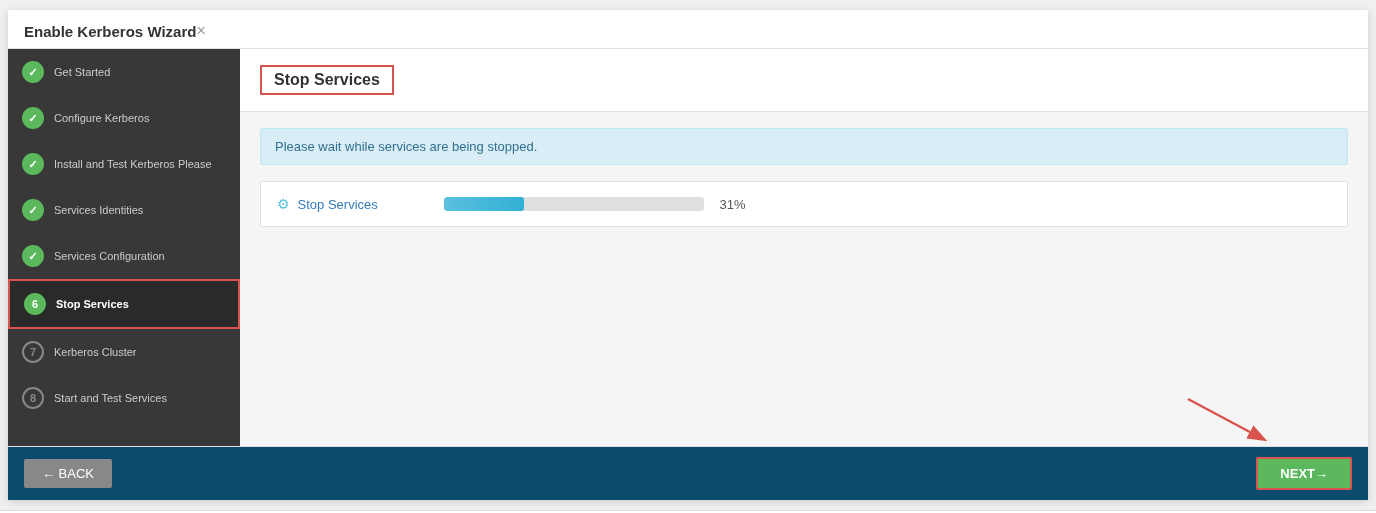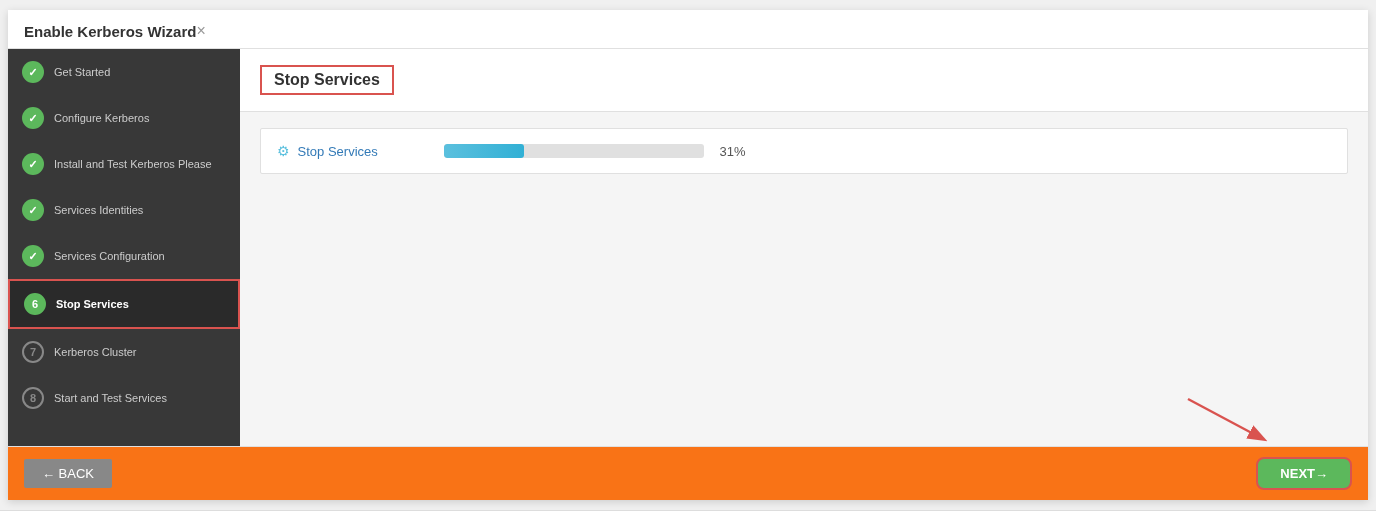--- a/index.html
+++ b/index.html
@@ -169,40 +169,40 @@
       color: #555;
       font-size: 13px;
       min-width: 36px;
     }
     
     .wizard-footer {
       display: flex;
       justify-content: space-between;
       align-items: center;
       padding: 10px 16px;
-      background: #f97316;
+      background: #0c4a6e;
       border-top: 1px solid #e0e0e0;
     }
     .btn-back {
       background: #888;
       color: #fff;
       border: none;
       padding: 7px 18px;
       font-size: 13px;
       cursor: pointer;
       border-radius: 2px;
     }
     .btn-next {
       background: #5cb85c;
       color: #fff;
       border: 2px solid #d9534f;
       padding: 7px 22px;
       font-size: 13px;
       cursor: pointer;
-      border-radius: 8px;
+      border-radius: 2px;
       font-weight: 600;
       position: relative;
     }
     .arrow-annotation {
       position: absolute;
       right: 90px;
       bottom: 48px;
       pointer-events: none;
     }
     .bottom-bar {
@@ -269,20 +269,23 @@
         <div class="sidebar-item-icon pending">8</div>
         <span class="sidebar-item-label">Start and Test Services</span>
       </div>
     </div>
 
     <div class="main-content">
       <div class="step-header">
         <span class="step-title">Stop Services</span>
       </div>
       <div class="step-body">
+        <div class="info-banner">
+          <span>Please wait while services are being stopped.</span>
+        </div>
         <div class="service-row">
           <span class="service-icon">⚙</span>
           <span class="service-name">Stop Services</span>
           <div class="progress-bar-container">
             <div class="progress-bar-fill" style="width: 31%"></div>
           </div>
           <span class="progress-percent">31%</span>
         </div>
       </div>
     </div>

